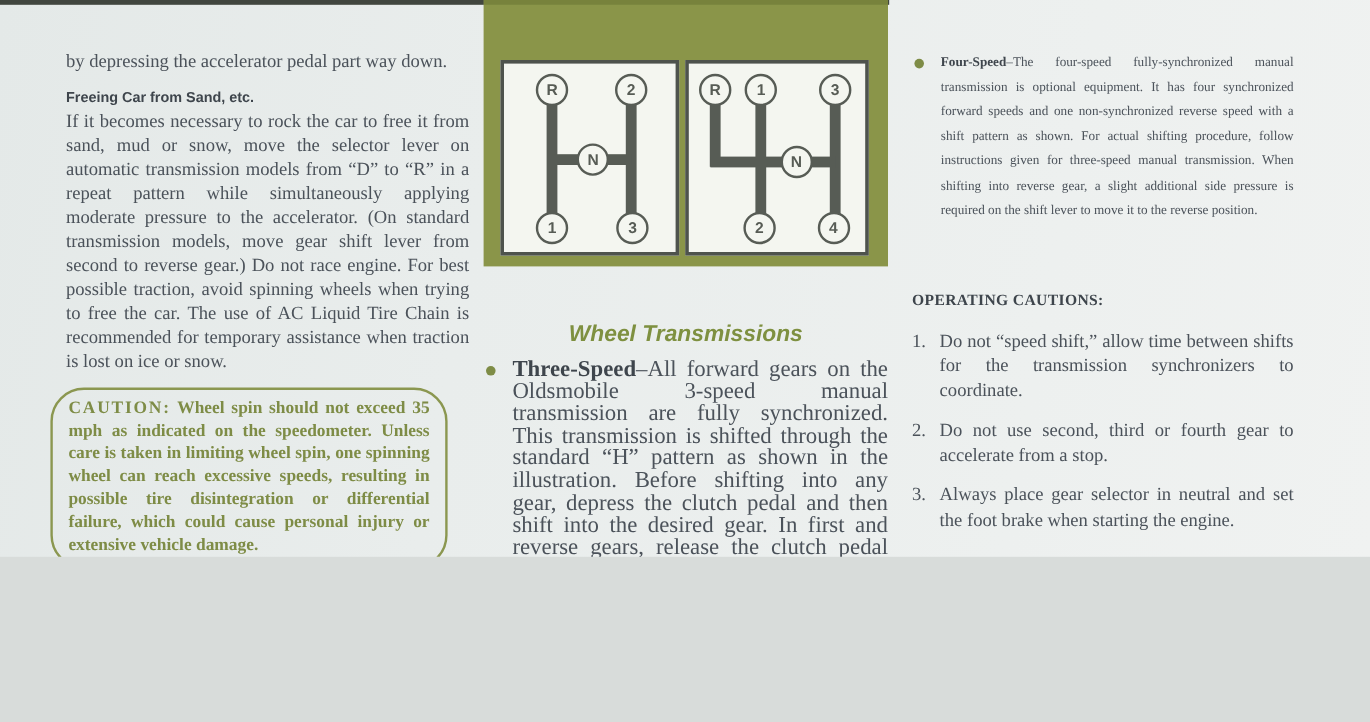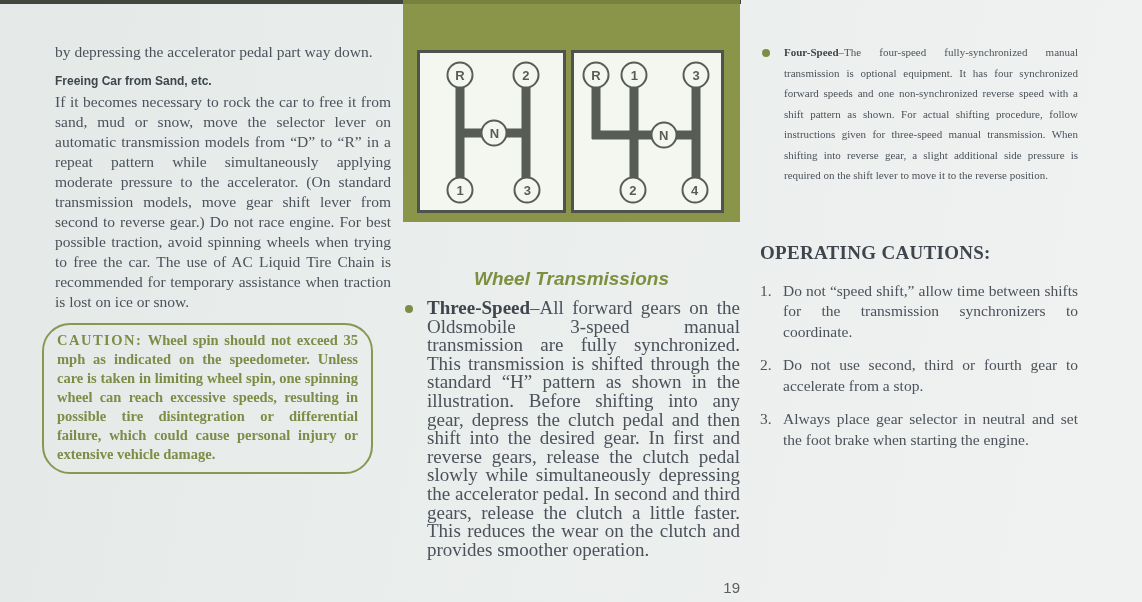--- a/index.html
+++ b/index.html
@@ -2,21 +2,21 @@
 <html><head>
 <meta charset="utf-8">
 <style>
   html,body{margin:0;padding:0;}
   body{
     font-family:"Liberation Serif","DejaVu Serif",serif;
     background:#d8dcda;
   }
   .page{
     position:relative;
-    width:1142px;height:602px;
+    width:1142px;height:464px;
     background:linear-gradient(100deg,#e4e9e8 0%,#e9edec 35%,#edf0ef 75%,#f0f2f1 100%);
     overflow:hidden;
   }
   .scan-line{
     position:absolute;left:0;top:0;width:741px;height:4px;
     background:#41463f;
   }
   
   .col{position:absolute;color:#4b525a;}
   .col-left{left:55px;top:42px;width:336px;}
@@ -76,21 +76,21 @@
     font-size:19px;line-height:18.6px;text-align:justify;color:#4b525a;
   }
   .bullet-para.wide{font-size:11px;line-height:20.5px;}
   .bullet-dot{
     position:absolute;left:2px;top:6px;width:8px;height:8px;border-radius:50%;
     background:#7e8c46;
   }
   .bullet-term{font-weight:bold;color:#3e454c;}
   
   .cautions-heading{
-    font-weight:bold;font-size:19px;color:#3e454c;
+    font-weight:bold;font-size:13px;color:#3e454c;
     margin:0 0 17px 0;letter-spacing:0.3px;
   }
   .num-item{
     position:relative;padding-left:23px;
     font-size:15.5px;line-height:20.5px;text-align:justify;color:#4b525a;
     margin-bottom:13px;
   }
   .num-label{position:absolute;left:0;top:0;}
   
   .page-number{

